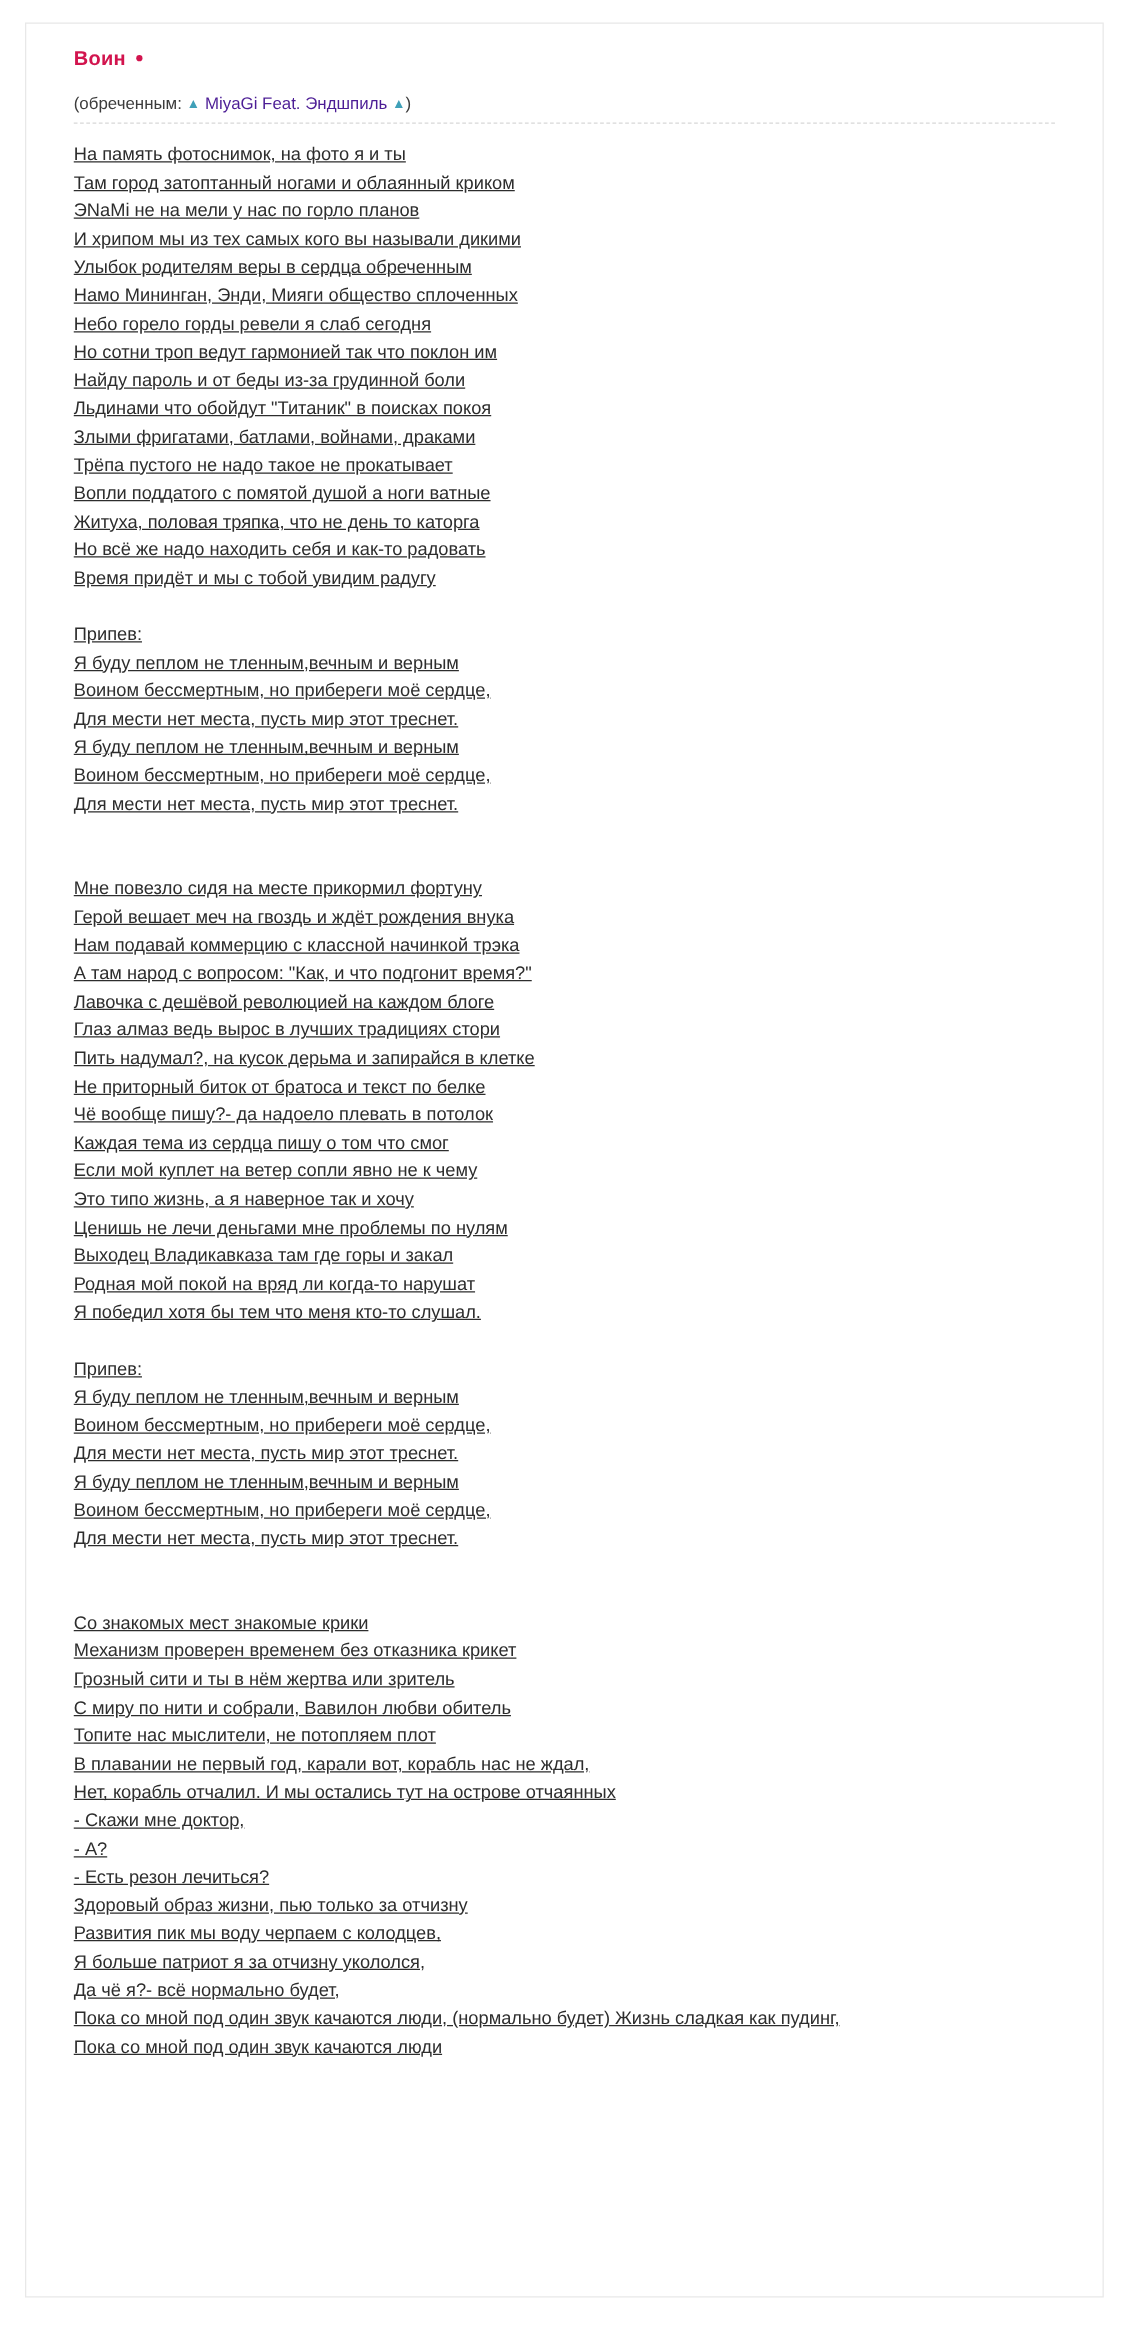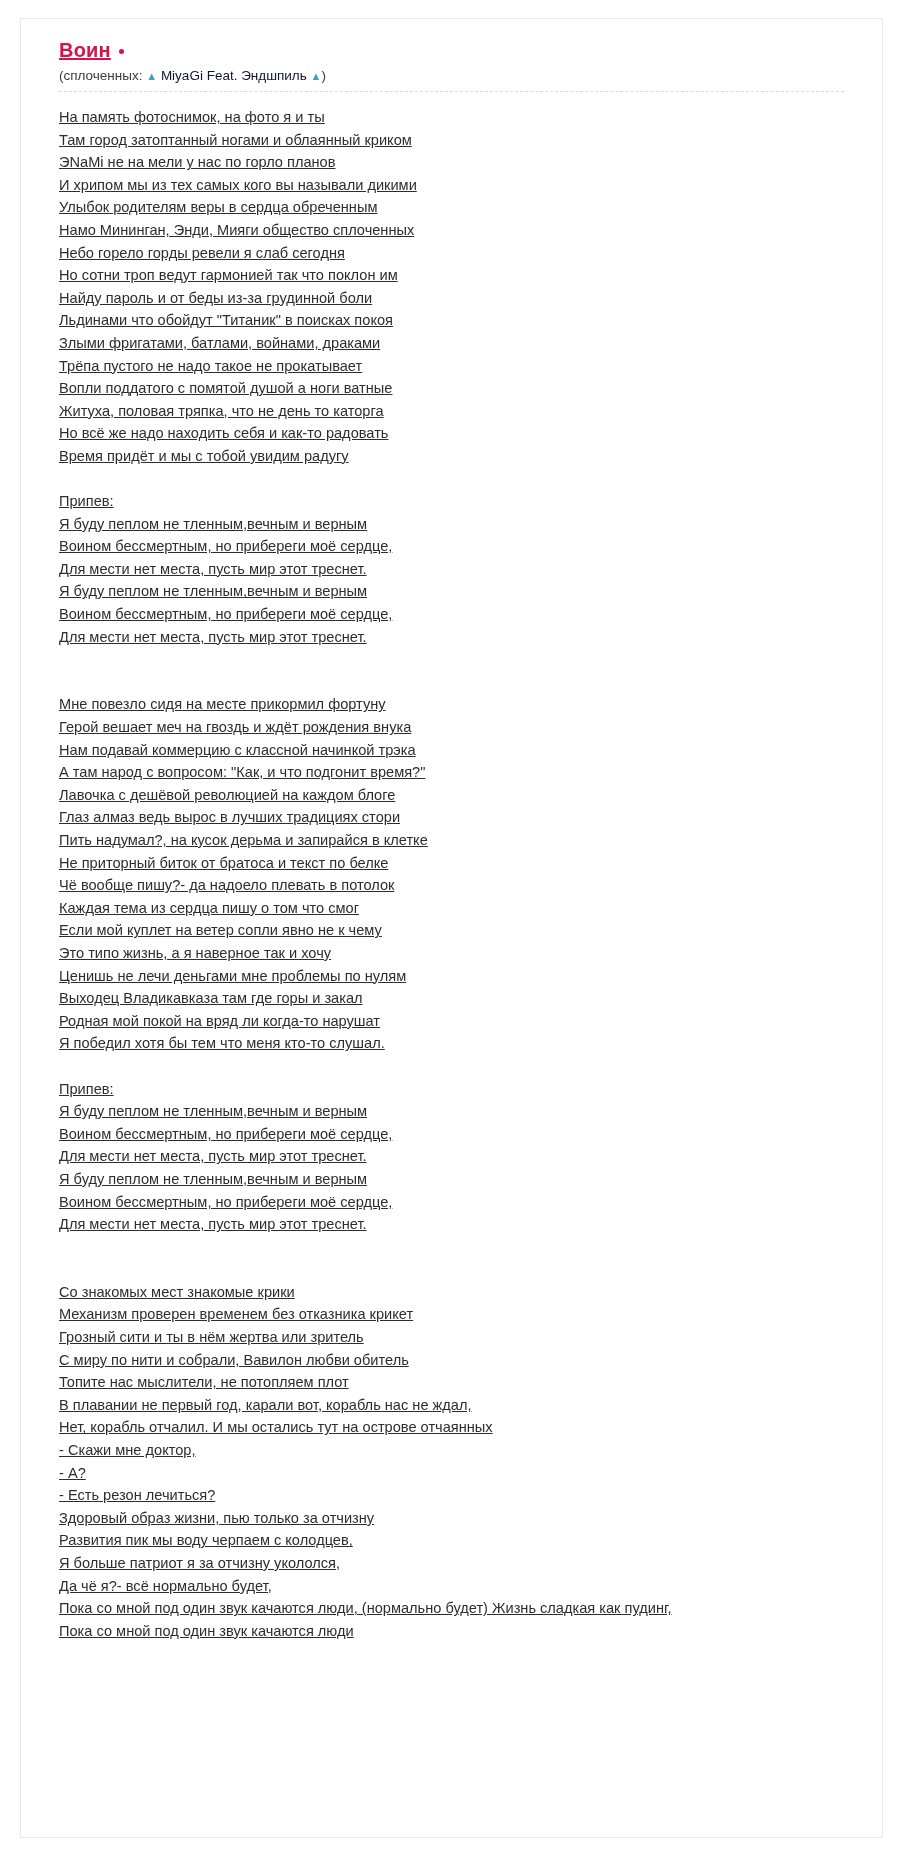--- a/index.html
+++ b/index.html
@@ -22,26 +22,25 @@
   }
   .sheet {
     border: 1px solid #e8e8e8;
     background: #ffffff;
     box-sizing: border-box;
     padding: 16px 18px 24px 18px;
     min-height: 1820px;
   }
   .song-title {
     color: #d2144e;
-    font-size: 20px;
+    font-size: 16px;
     font-weight: bold;
     letter-spacing: 0.2px;
-    margin: 4px 0 0 20px;
+    margin: 4px 0 12px 20px;
     display: inline-block;
-    text-decoration: underline;
   }
   .title-row {
     display: block;
     white-space: nowrap;
   }
   .title-dot {
     display: inline-block;
     width: 5px;
     height: 5px;
     background: #d2144e;
@@ -50,21 +49,21 @@
     margin-left: 8px;
     margin-bottom: 3px;
   }
   .artist-line {
     margin: 6px 0 0 20px;
     font-size: 13.5px;
     color: #3c3c3c;
     white-space: nowrap;
   }
   .artist-link {
-    color: #0f172a;
+    color: #4c1d95;
     text-decoration: none;
   }
   .tri {
     color: #3fa0b8;
     font-size: 11px;
     vertical-align: middle;
   }
   .divider {
     margin: 8px 20px 0 20px;
     border-top: 1px dashed #d8d8d8;
@@ -84,21 +83,21 @@
 <body>
 
 <div class="page">
   <div class="sheet">
 
     <div class="title-row">
       <span class="song-title">Воин</span><span class="title-dot"></span>
     </div>
 
     <div class="artist-line">
-      <span>(сплоченных:</span>
+      <span>(обреченным:</span>
       <span class="tri">▲</span>
       <a class="artist-link" href="#">MiyaGi Feat. Эндшпиль</a>
       <span class="tri">▲</span><span>)</span>
     </div>
 
     <div class="divider"></div>
 
     <div class="lyrics">На память фотоснимок, на фото я и ты
 Там город затоптанный ногами и облаянный криком
 ЭNaMi не на мели у нас по горло планов

